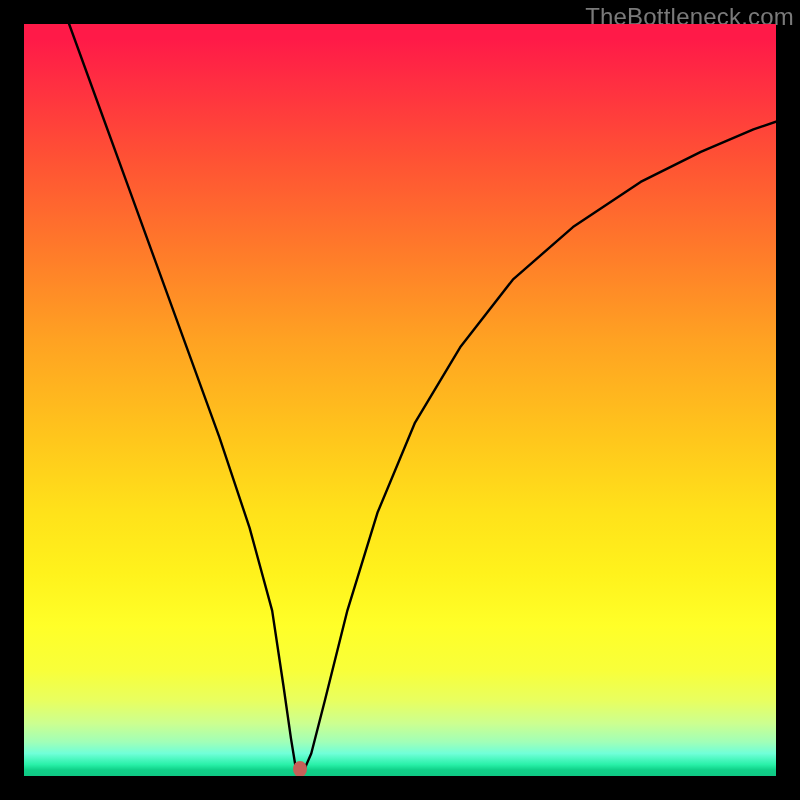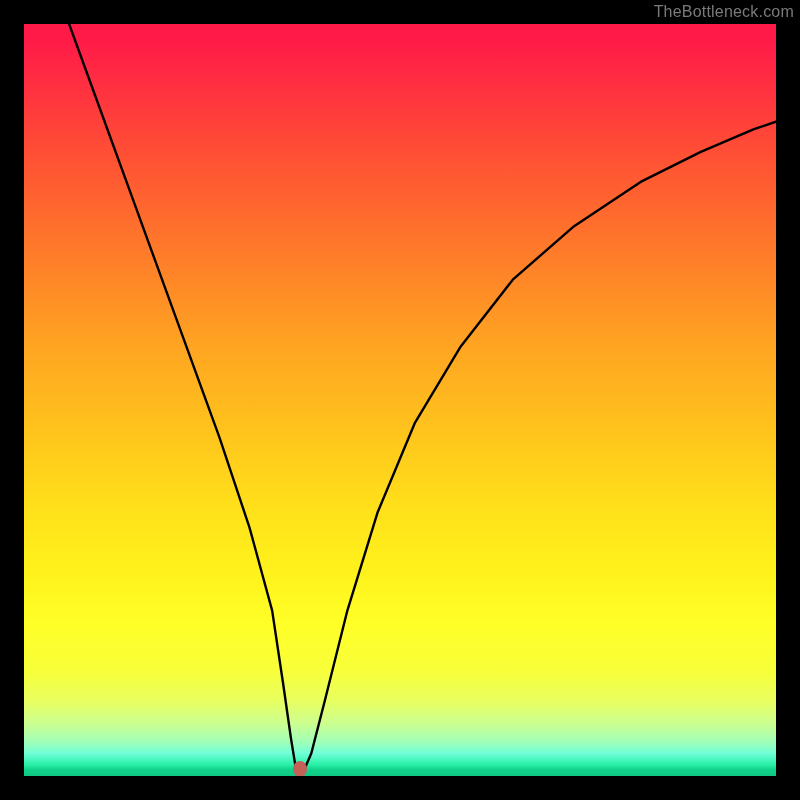--- a/index.html
+++ b/index.html
@@ -64,21 +64,21 @@
     background: #c56058;
     transform: translate(-50%, -50%);
     left: 36.7%;
     top: 99.1%;
   }
   .watermark {
     position: absolute;
     top: 3px;
     right: 6px;
     color: #7a7a7a;
-    font-size: 16px;
+    font-size: 24px;
     font-weight: 500;
     letter-spacing: 0.2px;
   }
 </style>
 </head>
 <body>
 
 <div class="chart-wrap">
   <div class="watermark">TheBottleneck.com</div>
 

